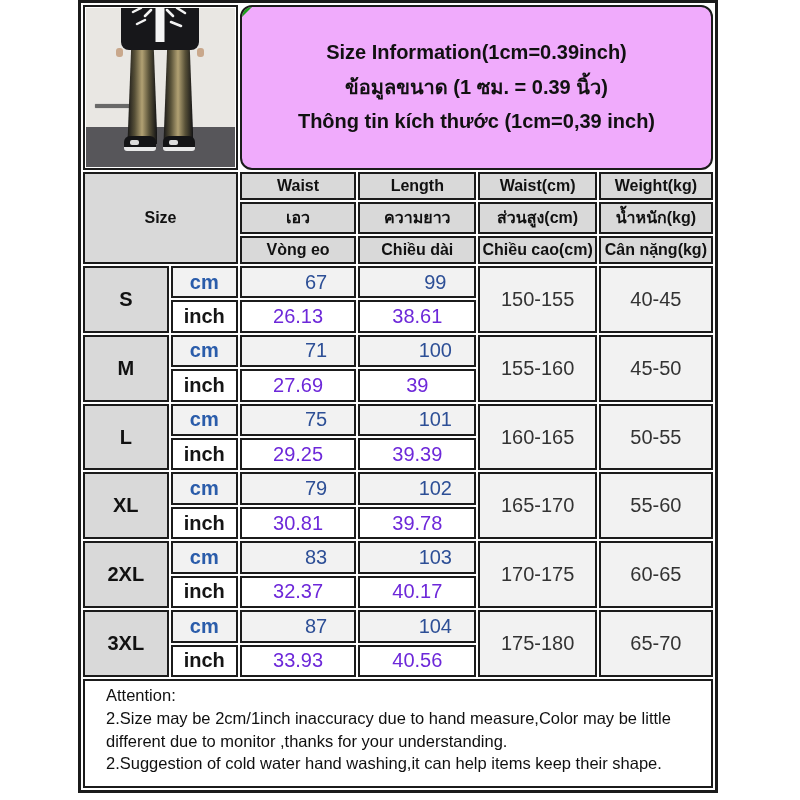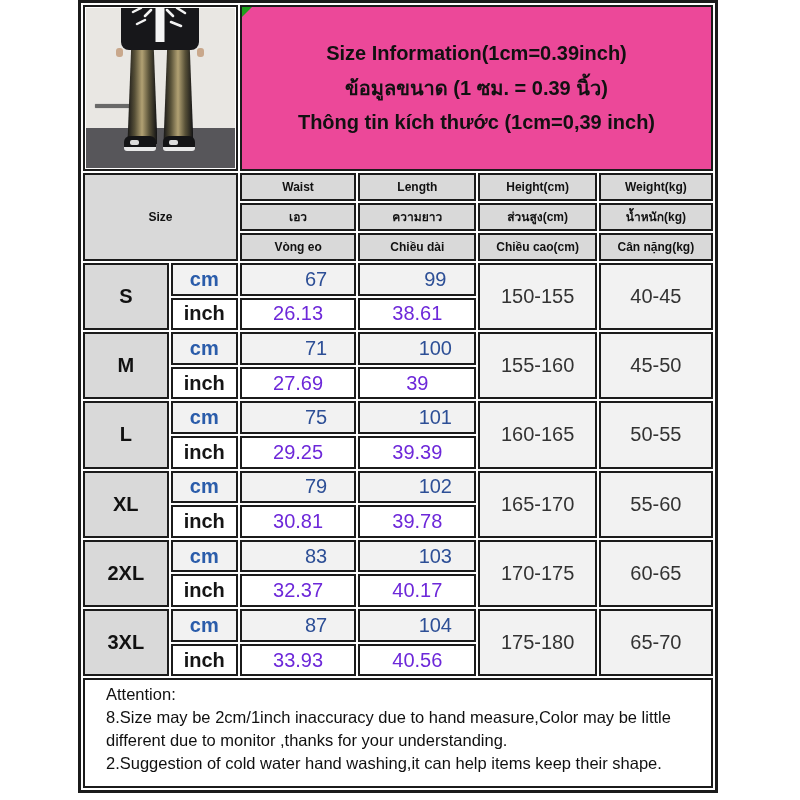--- a/index.html
+++ b/index.html
@@ -27,21 +27,21 @@
     overflow:hidden;
   }
   
   col.c-size{width:84px}col.c-unit{width:66px}
   col.c-waist{width:114px}col.c-length{width:116px}
   col.c-height{width:116px}col.c-weight{width:112px}
 
   
   tr.top-row td{height:148px;}
   td.photo-cell{background:#fff;padding:1px;}
-  td.title-cell{background:#ec4899;position:relative;}
+  td.title-cell{background:#f0abfc;position:relative;border-radius:12px;}
   .title-wrap{position:relative;width:100%;height:100%;
     display:flex;flex-direction:column;justify-content:center;gap:7px;}
   .title-line{font-weight:bold;font-size:20px;letter-spacing:0;}
   .flag{position:absolute;left:0;top:0;width:0;height:0;
     border-left:10px solid var(--green-flag);border-bottom:10px solid transparent;}
 
   
   .photo{position:relative;width:100%;height:100%;background:#e9e7e3;overflow:hidden;}
   .floor{position:absolute;left:0;bottom:0;width:100%;height:25%;background:#57565a;}
   .wm{position:absolute;left:9px;top:96px;width:36px;height:4px;background:#3f3f3f;
@@ -57,21 +57,21 @@
       background:linear-gradient(90deg,#131315 0%,#585138 26%,#b2a173 50%,#585138 74%,#131315 100%);
       clip-path:polygon(12% 0,88% 0,100% 100%,0 100%);}
   .leg.l{left:calc(50% - 33px);} .leg.r{left:calc(50% + 3px);}
   .shoe{position:absolute;top:128px;width:32px;height:15px;background:#141416;
       border-radius:6px 6px 3px 3px;border-bottom:4px solid #e8e8e8;}
   .shoe.l{left:calc(50% - 36px);} .shoe.r{left:calc(50% + 3px);}
   .shoe i{display:block;position:absolute;left:6px;top:4px;width:9px;height:5px;
       background:#dcdcdc;border-radius:2px;}
 
   
-  tr.hdr-row td{height:25px;background:var(--header-gray);font-weight:bold;font-size:12px;}
+  tr.hdr-row td{height:25px;background:var(--header-gray);font-weight:bold;font-size:16px;}
   td.size-cell{background:var(--header-gray);font-weight:bold;font-size:31px;}
 
   
   tr.data-row td{height:29px;font-size:20px;}
   td.size-label{background:var(--header-gray);font-weight:bold;font-size:17px;}
   td.unit{font-weight:bold;background:#fff;color:#151515;}
   td.unit.cm{background:var(--light-gray);color:var(--accent-blue);}
   td.val{color:#6d28d9;background:#fff;font-weight:500;}
   td.val.cmv{background:var(--light-gray);color:var(--value-blue);padding-left:36px;}
   td.val.hw{background:var(--light-gray);color:#333;}
@@ -127,21 +127,21 @@
           <div class="title-line">ข้อมูลขนาด (1 ซม. = 0.39 นิ้ว)</div>
           <div class="title-line">Thông tin kích thước (1cm=0,39 inch)</div>
         </div>
       </td>
     </tr>
 
     <tr class="hdr-row">
       <td class="size-cell" colspan="2" rowspan="3">Size</td>
       <td>Waist</td>
       <td>Length</td>
-      <td>Height(cm)</td>
+      <td>Waist(cm)</td>
       <td>Weight(kg)</td>
     </tr>
     <tr class="hdr-row">
       <td>เอว</td>
       <td>ความยาว</td>
       <td>ส่วนสูง(cm)</td>
       <td>น้ำหนัก(kg)</td>
     </tr>
     <tr class="hdr-row">
       <td>Vòng eo</td>
@@ -234,19 +234,19 @@
     <td class="unit">inch</td>
     <td class="val inv">33.93</td>
     <td class="val inv">40.56</td>
   </tr>
 </tbody>
 
     <tbody>
         <tr>
       <td class="attention-cell" colspan="6">
         <div>Attention:</div>
-        <div>8.Size may be 2cm/1inch inaccuracy due to hand measure,Color may be little different due to monitor ,thanks for your understanding.</div>
+        <div>2.Size may be 2cm/1inch inaccuracy due to hand measure,Color may be little different due to monitor ,thanks for your understanding.</div>
         <div>2.Suggestion of cold water hand washing,it can help items keep their shape.</div>
       </td>
     </tr>
   </tbody>
     </table>
 </div>
 
 </body></html>

